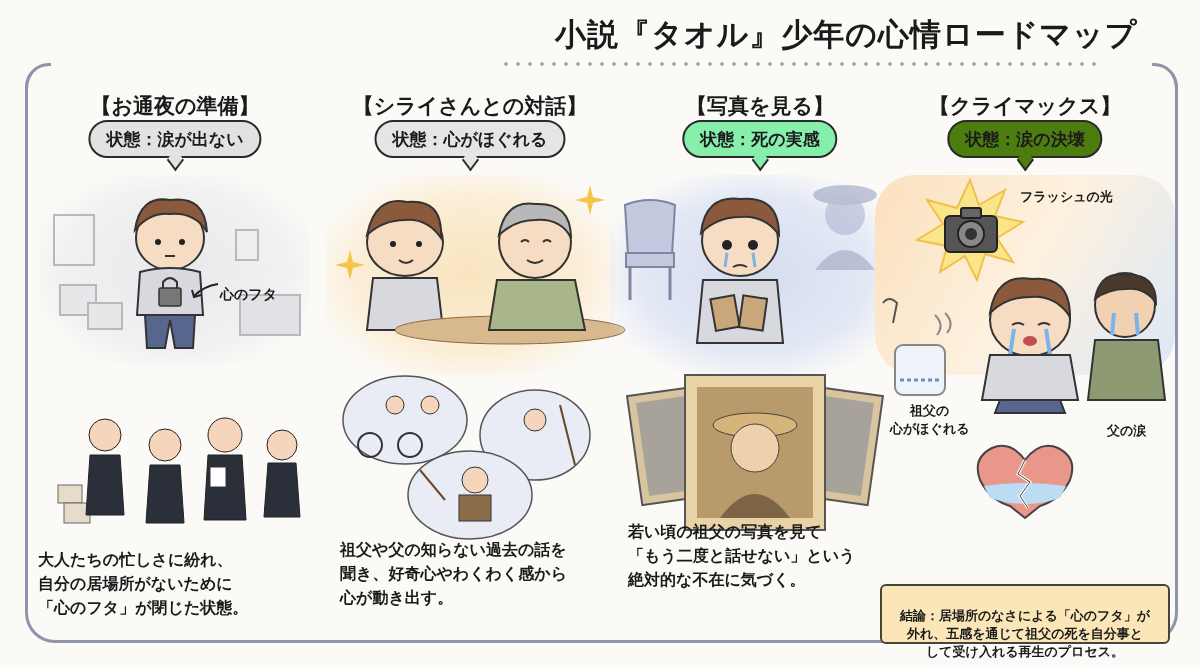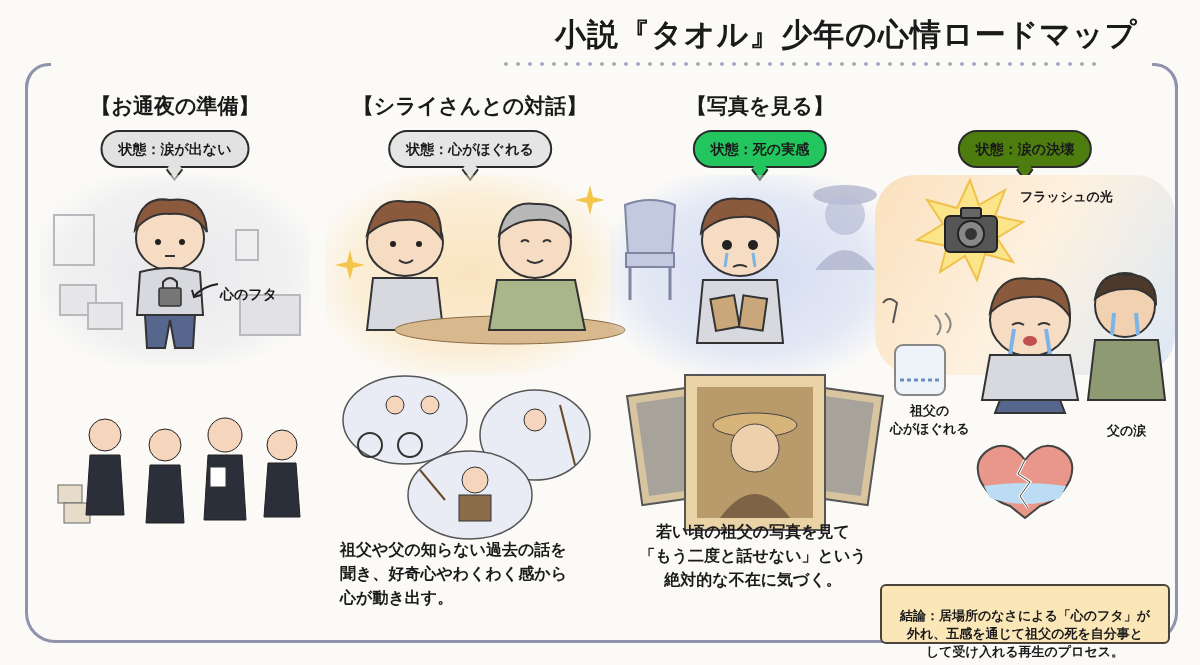--- a/index.html
+++ b/index.html
@@ -37,24 +37,24 @@
     border-top: 3px solid #8f93ab; border-right: 3px solid #8f93ab; border-top-right-radius: 24px;
   }
   .col {
     position: absolute; top: 80px; height: 560px;
   }
   .col-heading {
     position: absolute; top: 12px; width: 100%; text-align: center;
     font-size: 21px; font-weight: bold; white-space: nowrap;
   }
   .bubble {
-    position: absolute; top: 50px; left: 50%; transform: translateX(-50%);
+    position: absolute; top: 40px; left: 50%; transform: translateX(-50%);
     height: 38px; padding: 0 16px;
     border: 2px solid #2a2a2a; border-radius: 20px;
-    font-size: 14px; font-weight: bold; line-height: 34px; white-space: nowrap;
+    font-size: 17px; font-weight: bold; line-height: 34px; white-space: nowrap;
   }
   .bubble::after {
     content: ""; position: absolute; left: 50%; bottom: -11px; margin-left: -7px;
     width: 12px; height: 12px; background: inherit;
     border-right: 2px solid #2a2a2a; border-bottom: 2px solid #2a2a2a;
     transform: rotate(45deg) skew(8deg, 8deg);
   }
   .scene {
     position: absolute; border-radius: 40px; overflow: hidden;
   }
@@ -122,20 +122,23 @@
       <circle cx="115" cy="40" r="16" fill="#f5d6bd"></circle>
         <path d="M100 60 L130 60 L134 118 L96 118Z"></path>
       <circle cx="175" cy="30" r="17" fill="#f5d6bd"></circle>
         <path d="M158 50 L192 50 L196 115 L154 115Z"></path>
       <circle cx="232" cy="40" r="15" fill="#f5d6bd"></circle>
         <path d="M218 58 L246 58 L250 112 L214 112Z"></path>
     </g>
     <rect x="160" y="62" width="16" height="20" fill="#fff" stroke="#333"></rect>
   </svg>
 
+  <div class="desc" style="left:8px; top:468px;">大人たちの忙しさに紛れ、
+自分の居場所がないために
+「心のフタ」が閉じた状態。</div>
 </div>
 
 <div class="col" style="left:320px; width:300px;">
   <div class="col-heading">【シライさんとの対話】</div>
   <div class="bubble" style="background:#e5e5e5;">状態：心がほぐれる</div>
 
   <div class="scene" style="left:5px; top:95px; width:290px; height:200px; background:radial-gradient(ellipse at center, #f9e4bf 0%, #fbeed6 55%, rgba(251,250,247,0) 80%);"></div>
   <svg style="left:15px; top:100px;" width="280" height="160">
     <ellipse cx="70" cy="62" rx="38" ry="34" fill="#f7dcc4" stroke="#333" stroke-width="2"></ellipse>
     <path d="M32 55 Q40 15 72 22 Q108 18 106 58 Q92 38 70 40 Q48 40 32 55Z" fill="#8b5a3c" stroke="#333" stroke-width="2"></path>
@@ -172,21 +175,21 @@
     <line x1="85" y1="95" x2="110" y2="125" stroke="#6b4a2a" stroke-width="2"></line>
   </svg>
 
   <div class="desc" style="left:20px; top:458px;">祖父や父の知らない過去の話を
 聞き、好奇心やわくわく感から
 心が動き出す。</div>
 </div>
 
 <div class="col" style="left:620px; width:280px;">
   <div class="col-heading">【写真を見る】</div>
-  <div class="bubble" style="background:#22c55e;">状態：死の実感</div>
+  <div class="bubble" style="background:#86efac;">状態：死の実感</div>
 
   <div class="scene" style="left:-10px; top:95px; width:290px; height:200px; background:radial-gradient(ellipse at center, #d4dcf0 0%, #e3e8f5 55%, rgba(251,250,247,0) 80%);"></div>
   <svg style="left:0px; top:115px;" width="60" height="110">
     <path d="M5 10 Q30 0 55 10 L52 60 L8 60Z" fill="#c3c9df" stroke="#7f86a2" stroke-width="2"></path>
     <rect x="6" y="58" width="48" height="14" fill="#c3c9df" stroke="#7f86a2" stroke-width="2"></rect>
     <line x1="10" y1="72" x2="10" y2="105" stroke="#7f86a2" stroke-width="3"></line>
     <line x1="50" y1="72" x2="50" y2="105" stroke="#7f86a2" stroke-width="3"></line>
   </svg>
   <svg style="left:185px; top:95px;" width="80" height="100">
     <ellipse cx="40" cy="20" rx="32" ry="10" fill="#a8aec8" opacity="0.7"></ellipse>
@@ -215,26 +218,27 @@
       <rect x="170" y="20" width="80" height="110" fill="#d9c4a0" stroke="#555" stroke-width="2"></rect>
       <rect x="178" y="28" width="64" height="94" fill="#a8a39a"></rect>
     </g>
     <rect x="60" y="5" width="140" height="155" fill="#e8d2a6" stroke="#555" stroke-width="2"></rect>
     <rect x="72" y="17" width="116" height="131" fill="#b99a6a"></rect>
     <ellipse cx="130" cy="55" rx="42" ry="12" fill="#d7b57a" stroke="#444"></ellipse>
     <circle cx="130" cy="78" r="24" fill="#eed0ad" stroke="#444"></circle>
     <path d="M95 148 Q130 100 165 148Z" fill="#7d6446"></path>
   </svg>
 
-  <div class="desc" style="left:8px; top:440px; text-align:center; width:250px;">若い頃の祖父の写真を見て
+  <div class="desc" style="left:8px; top:440px; width:250px;">若い頃の祖父の写真を見て
 「もう二度と話せない」という
 絶対的な不在に気づく。</div>
 </div>
 
 <div class="col" style="left:875px; width:300px;">
+  <div class="col-heading">【クライマックス】</div>
   <div class="bubble" style="background:#4d7c0f;">状態：涙の決壊</div>
 
   <div class="scene" style="left:0px; top:95px; width:300px; height:200px; background:linear-gradient(120deg, #fbe0bd 0%, #fdf1df 50%, #dce8f6 100%);"></div>
   <svg style="left:40px; top:100px;" width="110" height="100">
     <path d="M55 0 L64 25 L90 10 L80 36 L108 42 L82 58 L98 82 L70 74 L62 100 L50 76 L25 92 L32 66 L2 60 L28 44 L12 20 L42 28Z" fill="#fbe58a" stroke="#f0c14a" stroke-width="2"></path>
     <rect x="30" y="36" width="52" height="36" rx="5" fill="#555" stroke="#222" stroke-width="2"></rect>
     <rect x="46" y="28" width="20" height="10" rx="2" fill="#666" stroke="#222" stroke-width="2"></rect>
     <circle cx="56" cy="54" r="13" fill="#888" stroke="#222" stroke-width="2"></circle>
     <circle cx="56" cy="54" r="6" fill="#333"></circle>
   </svg>

